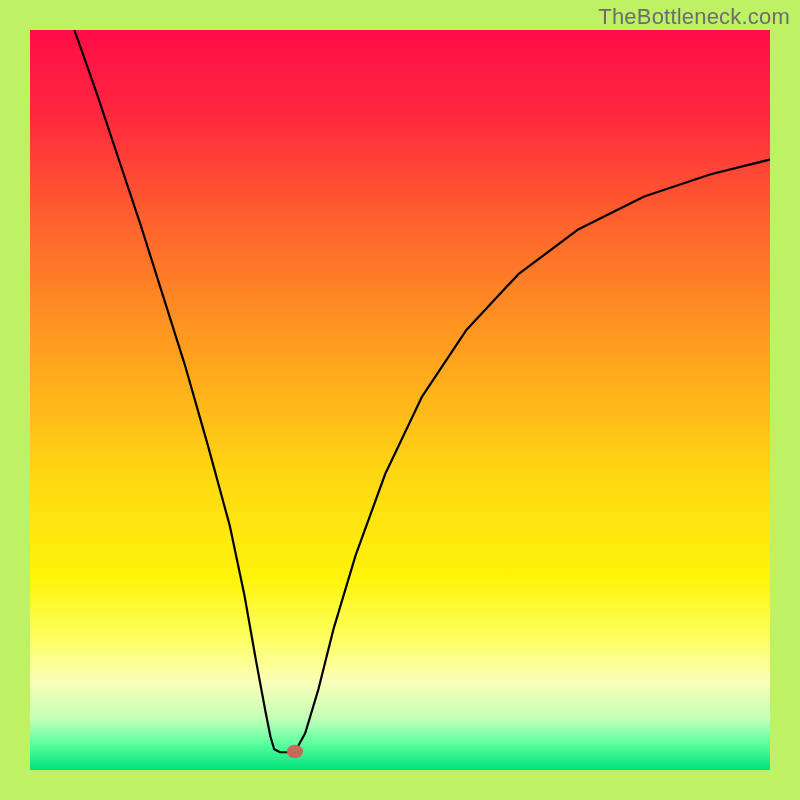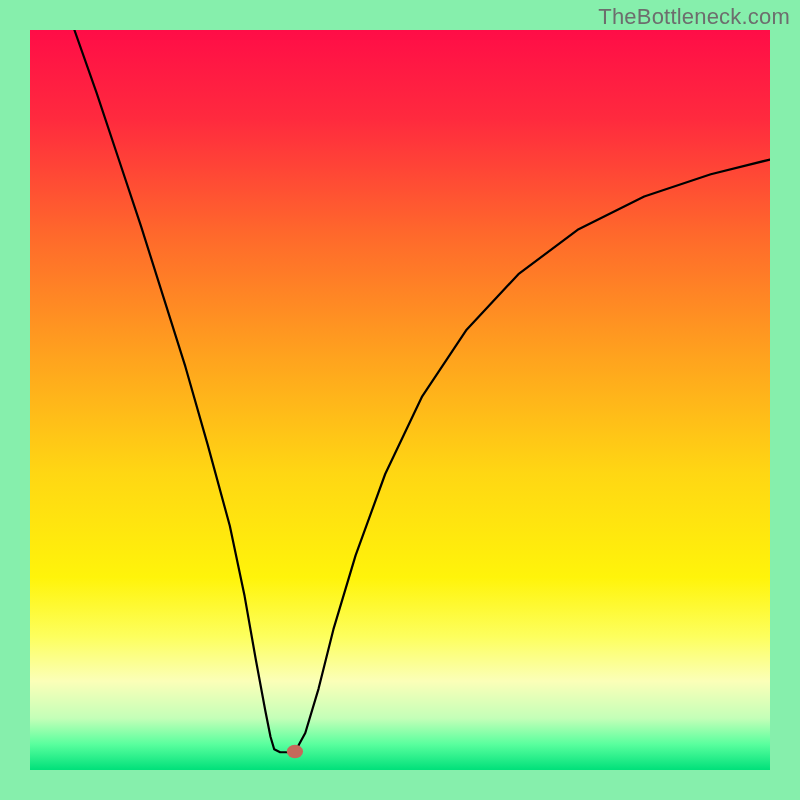--- a/index.html
+++ b/index.html
@@ -10,21 +10,21 @@
     background: #000;
     overflow: hidden;
     font-family: Arial, Helvetica, sans-serif;
   }
   .frame {
     position: absolute;
     top: 0;
     left: 0;
     width: 800px;
     height: 800px;
-    background: #86efac;
+    background: #bef264;
   }
   .plot {
     position: absolute;
     top: 30px;
     left: 30px;
     width: 740px;
     height: 740px;
   }
   .watermark {
     position: absolute;

